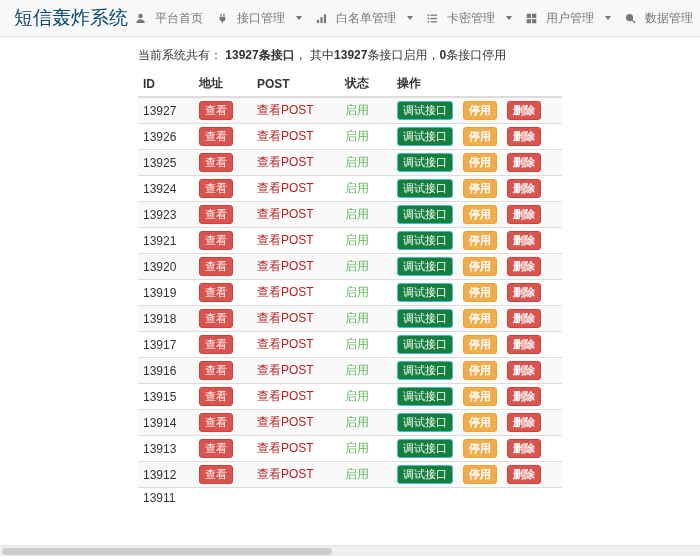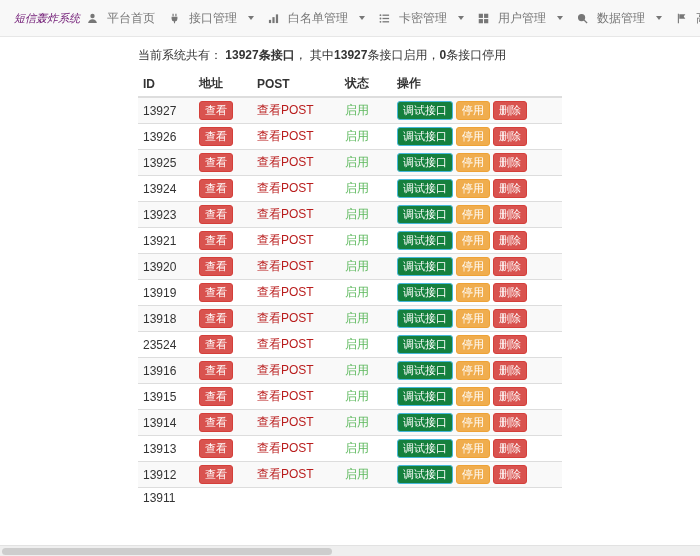--- a/index.html
+++ b/index.html
@@ -8,21 +8,21 @@
     width: 700px; height: 556px; overflow: hidden;
     background: #fff; color: #333;
     font-family: "Liberation Sans", sans-serif;
     font-size: 12px;
   }
   
   .navbar {
     height: 37px; background: #f8f8f8; border-bottom: 1px solid #e7e7e7;
     display: flex; align-items: center; padding: 0 8px;
   }
-  .brand { color: #701a75; font-size: 11px; padding-left: 6px; white-space: nowrap; font-style: italic; }
+  .brand { color: #0c4a6e; font-size: 19px; padding-left: 6px; white-space: nowrap; }
   .nav { margin-left: auto; display: flex; align-items: center; }
   .nav-item {
     display: flex; align-items: center; gap: 9px;
     padding: 0 7px; color: #777; text-decoration: none;
     font-size: 12px; cursor: pointer; white-space: nowrap;
   }
   .nav-item svg { display: block; fill: currentColor; }
   .caret {
     width: 0; height: 0; margin-left: 2px;
     border-left: 3.5px solid transparent; border-right: 3.5px solid transparent;
@@ -41,21 +41,21 @@
   td { padding: 3px 5px; border-top: 1px solid #ddd; vertical-align: middle; }
   tbody tr:nth-child(odd) { background: #f9f9f9; }
   .btn {
     display: inline-block; border: 1px solid transparent; border-radius: 3px;
     color: #fff; font-size: 11px; line-height: 15px; padding: 1px 5px;
     cursor: pointer; font-family: inherit; white-space: nowrap;
   }
   .btn-danger  { background: #d9534f; border-color: #d43f3a; }
   .btn-info    { background: #15803d; border-color: #46b8da; }
   .btn-warning { background: #f0ad4e; border-color: #eea236; }
-  .btn + .btn { margin-left: 3px; }
+  .btn + .btn { margin-left: 10px; font-weight: bold; }
   .link-post { color: #b91c1c; text-decoration: none; cursor: pointer; }
   .status-on { color: #5cb85c; }
   
   .hscroll {
     position: fixed; left: 0; bottom: 0; width: 700px; height: 11px;
     background: #efefef; border-top: 1px solid #e2e2e2; cursor: pointer;
   }
   .hscroll .thumb { width: 330px; height: 7px; margin: 2px 0 0 2px; background: #cdcdcd; border-radius: 4px; }
 </style>
 </head>
@@ -260,21 +260,21 @@
     <td>13918</td>
     <td><button class="btn btn-danger">查看</button></td>
     <td><a class="link-post">查看POST</a></td>
     <td><span class="status-on">启用</span></td>
     <td>
       <button class="btn btn-info">调试接口</button><button class="btn btn-warning">停用</button><button class="btn btn-danger">删除</button>
     </td>
   </tr>
 
   <tr>
-    <td>23524</td>
+    <td>13917</td>
     <td><button class="btn btn-danger">查看</button></td>
     <td><a class="link-post">查看POST</a></td>
     <td><span class="status-on">启用</span></td>
     <td>
       <button class="btn btn-info">调试接口</button><button class="btn btn-warning">停用</button><button class="btn btn-danger">删除</button>
     </td>
   </tr>
 
   <tr>
     <td>13916</td>

